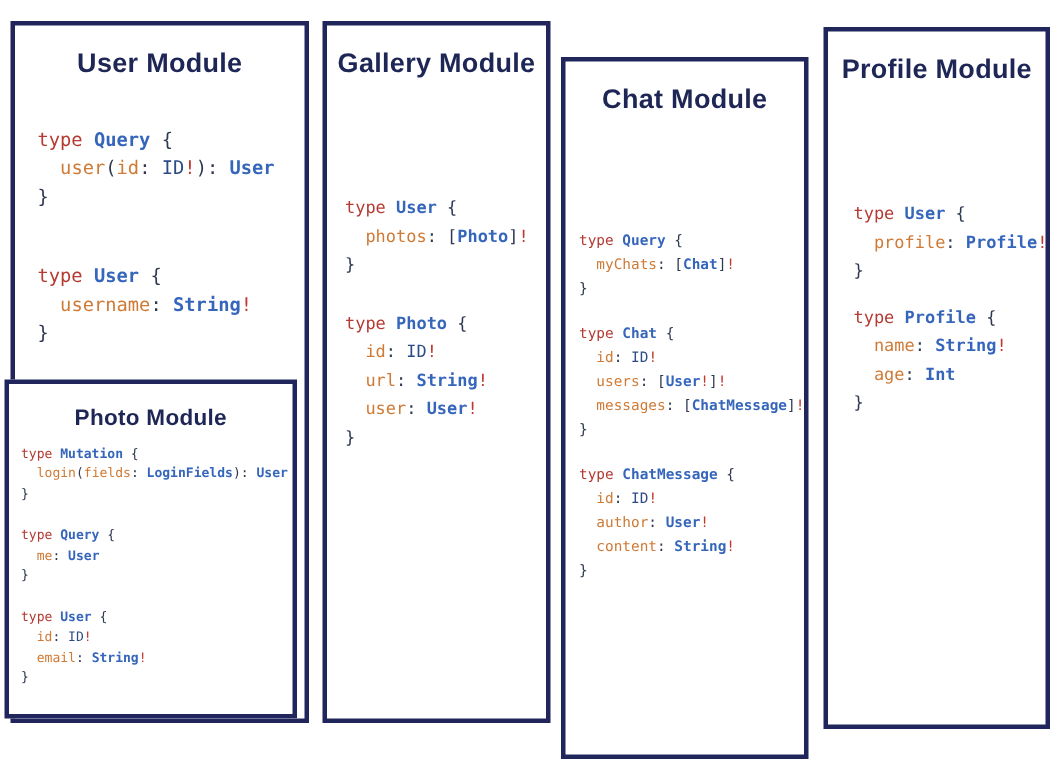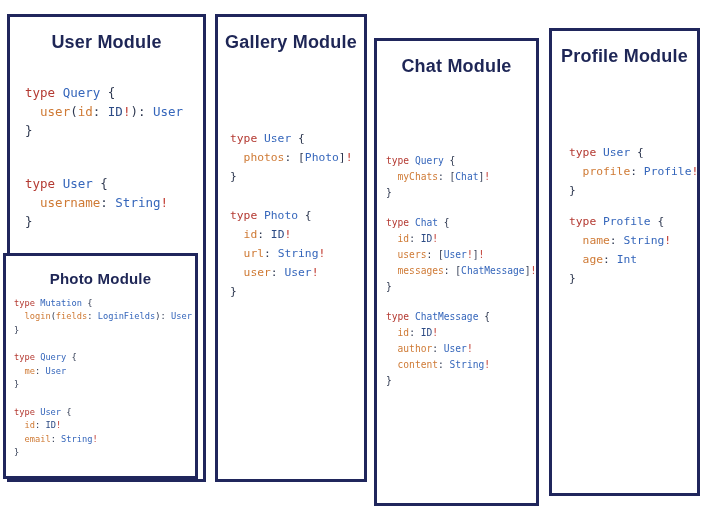--- a/index.html
+++ b/index.html
@@ -34,33 +34,33 @@
     font-family: "DejaVu Sans Mono", monospace;
     white-space: pre;
     margin-top: var(--codeTop, 76px);
     padding-left: var(--padL, 12px);
     font-size: var(--fs, 11.3px);
     line-height: var(--lh, 19px);
   }
   .code-block + .code-block { margin-top: var(--gap, 14px); }
   .line { display: block; }
   .kw { color: var(--c-kw, #b43a32); }
-  .ty { color: var(--c-ty, #3566bb); }
+  .ty { color: var(--c-ty, #3566bb); font-weight: bold; }
   .tn { color: var(--c-tn, #2d4b85); }
   .fl { color: var(--c-fl, #cf7a35); }
   .pn { color: var(--c-pn, #2e3850); }
   .bg { color: var(--c-bg, #c0392f); }
 
   #mod-user    { left: 7px;   top: 14px;  width: 199px; height: 468px;
                  --codeTop: 30px; --padL: 15px; --fs: 12.5px; --lh: 19px; --gap: 34px; }
   #mod-gallery { left: 215px; top: 14px;  width: 152px; height: 468px;
                  --codeTop: 76px; --padL: 12px; --fs: 11.3px; --lh: 19px; --gap: 20px; }
   #mod-chat    { left: 374px; top: 14px;  width: 165px; height: 468px; margin-top: 24px;
                  --codeTop: 76px; --padL: 9px;  --fs: 9.6px;  --lh: 16px; --gap: 14px; }
-  #mod-profile { left: 549px; top: 28px;  width: 151px; height: 468px;
+  #mod-profile { left: 549px; top: 18px;  width: 151px; height: 468px;
                  --codeTop: 76px; --padL: 17px; --fs: 11.3px; --lh: 19px; --gap: 12px; }
   #mod-auth    { left: 3px;   top: 253px; width: 195px; height: 226px;
                  --titleFs: 15px; --titleTop: 15px;
                  --codeTop: 9px;  --padL: 8px;  --fs: 8.7px;  --lh: 13.5px; --gap: 14px; }
 </style>
 </head>
 <body>
 
 <main class="canvas">
 

